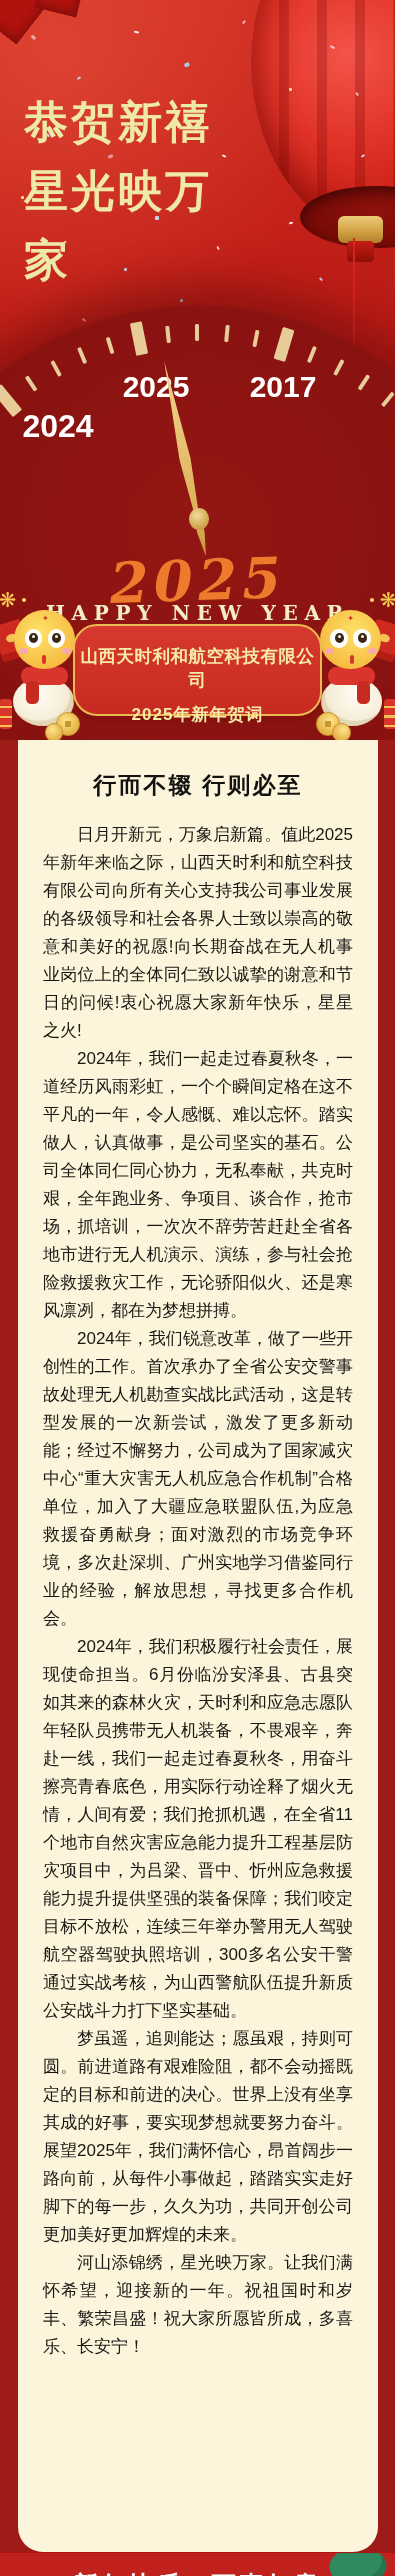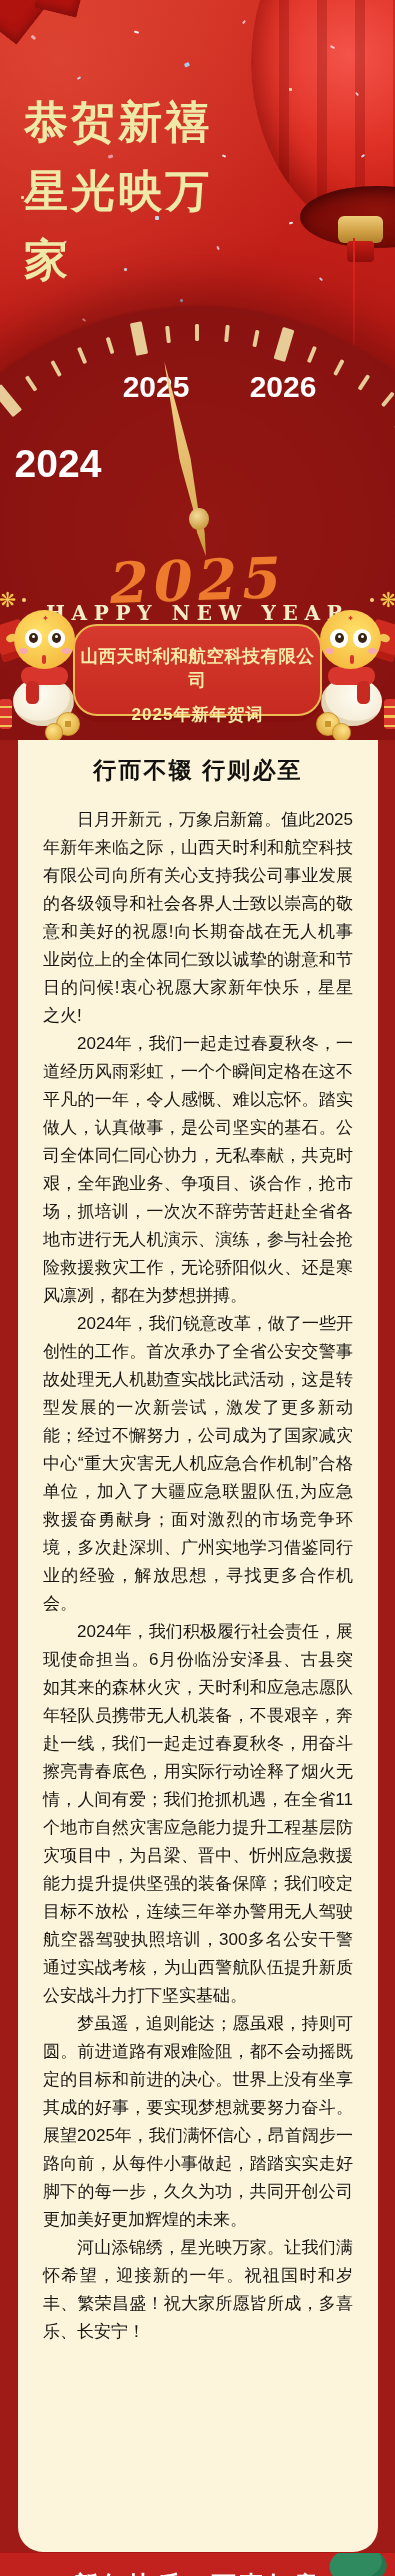--- a/index.html
+++ b/index.html
@@ -59,21 +59,21 @@
     position: absolute; left: -131px; top: 305px; width: 659px; height: 659px;
     border-radius: 50%;
     background: radial-gradient(circle at 50% 34%, #931713 0%, #871210 52%, #7e100e 100%);
     box-shadow: 0 0 41px 20.6px rgba(90,8,6,.45);
     filter: blur(1px);
   }
   .tick { position: absolute; background: #f0dca4; border-radius: 1.5px; opacity: .92; }
   .dial-year { position: absolute; transform: translate(-50%,-50%); color: #ffffff; font-weight: bold; }
   .dial-year.y25 { left: 156px; top: 387px; font-size: 30px; }
   .dial-year.y26 { left: 283px; top: 387px; font-size: 30px; }
-  .dial-year.y24 { left: 58px; top: 464px; font-size: 39px; }
+  .dial-year.y24 { left: 58px; top: 426px; font-size: 32px; }
 
   .hand {
     position: absolute; left: 190px; top: 358px; width: 15.5px; height: 161px;
     transform-origin: 50% 100%; transform: rotate(-12deg);
     background: linear-gradient(180deg, #f2d48c 0%, #dcb05a 100%);
     clip-path: polygon(50% 0%, 86% 62%, 62% 100%, 38% 100%, 14% 62%);
   }
   .hand-tail {
     position: absolute; left: 194px; top: 519px; width: 8.2px; height: 38px;
     transform-origin: 50% 0%; transform: rotate(-12deg);
@@ -109,21 +109,21 @@
   
   .mascot { position: absolute; top: 590px; width: 88px; height: 150px; z-index: 3; }
   .mascot.left  { left: -4.1px; }
   .mascot.right { right: -4.1px; transform: scaleX(-1); }
 
   
   .card-section { position: absolute; left: 0; top: 740px; width: 396px; height: 1812px; background: #9e1b18; }
   .card {
     position: absolute; left: 18px; top: 0; width: 360px; height: 1812px;
     background: #fcf5dc; border-radius: 0 0 25px 25px; overflow: hidden;
-    padding: 15px 25px 0;
+    padding: 30px 25px 0;
   }
   .card::before { content:""; position:absolute; left:0; top:0; width:100%; height:49px;
     border-radius: 25px 25px 0 0; background: #fcf5dc; z-index:-1; }
   .card-heading { text-align: center; font-size: 23px; font-weight: bold; color: #141210; letter-spacing: 2.1px; }
   .card-body { margin-top: 19.6px; font-size: 17px; line-height: 28px; color: #1a1713; text-align: justify; }
   .card-body p { text-indent: 2em; margin: 0; }
 
   
   .footer { position: absolute; left: 0; top: 2553px; width: 396px; height: 127px; overflow: hidden;
     background: linear-gradient(180deg, #c2221e 0%, #b91d1a 100%); }
@@ -204,21 +204,21 @@
       <div class="tick" style="left: 278px; top: 328px; width: 12.4px; height: 33px; transform: rotate(16.6deg);"></div>
       <div class="tick" style="left: 310px; top: 346px; width: 4.1px; height: 16.5px; transform: rotate(22.2deg);"></div>
       <div class="tick" style="left: 337px; top: 359px; width: 4.1px; height: 16.5px; transform: rotate(27.8deg);"></div>
       <div class="tick" style="left: 362px; top: 374px; width: 4.1px; height: 16.5px; transform: rotate(33.4deg);"></div>
       <div class="tick" style="left: 386px; top: 391px; width: 4.1px; height: 16.5px; transform: rotate(39deg);"></div>
       <div class="tick" style="left: 404px; top: 403px; width: 12.4px; height: 33px; transform: rotate(44.6deg);"></div>
     </div>
 
   <div class="dial-year y24">2024</div>
   <div class="dial-year y25">2025</div>
-  <div class="dial-year y26">2026</div>
+  <div class="dial-year y26">2017</div>
 
   <div class="hand"></div>
   <div class="hand-tail"></div>
   <div class="hub"></div>
 
   <div class="script-year">2025</div>
   <div class="hny">HAPPY NEW YEAR</div>
 
   <div class="mascot left" id="mascot-left">
       <div style="position: absolute; left: 3.1px; top: -2.1px; font-size: 20.6px; color: rgb(247, 200, 77);">❋</div>

